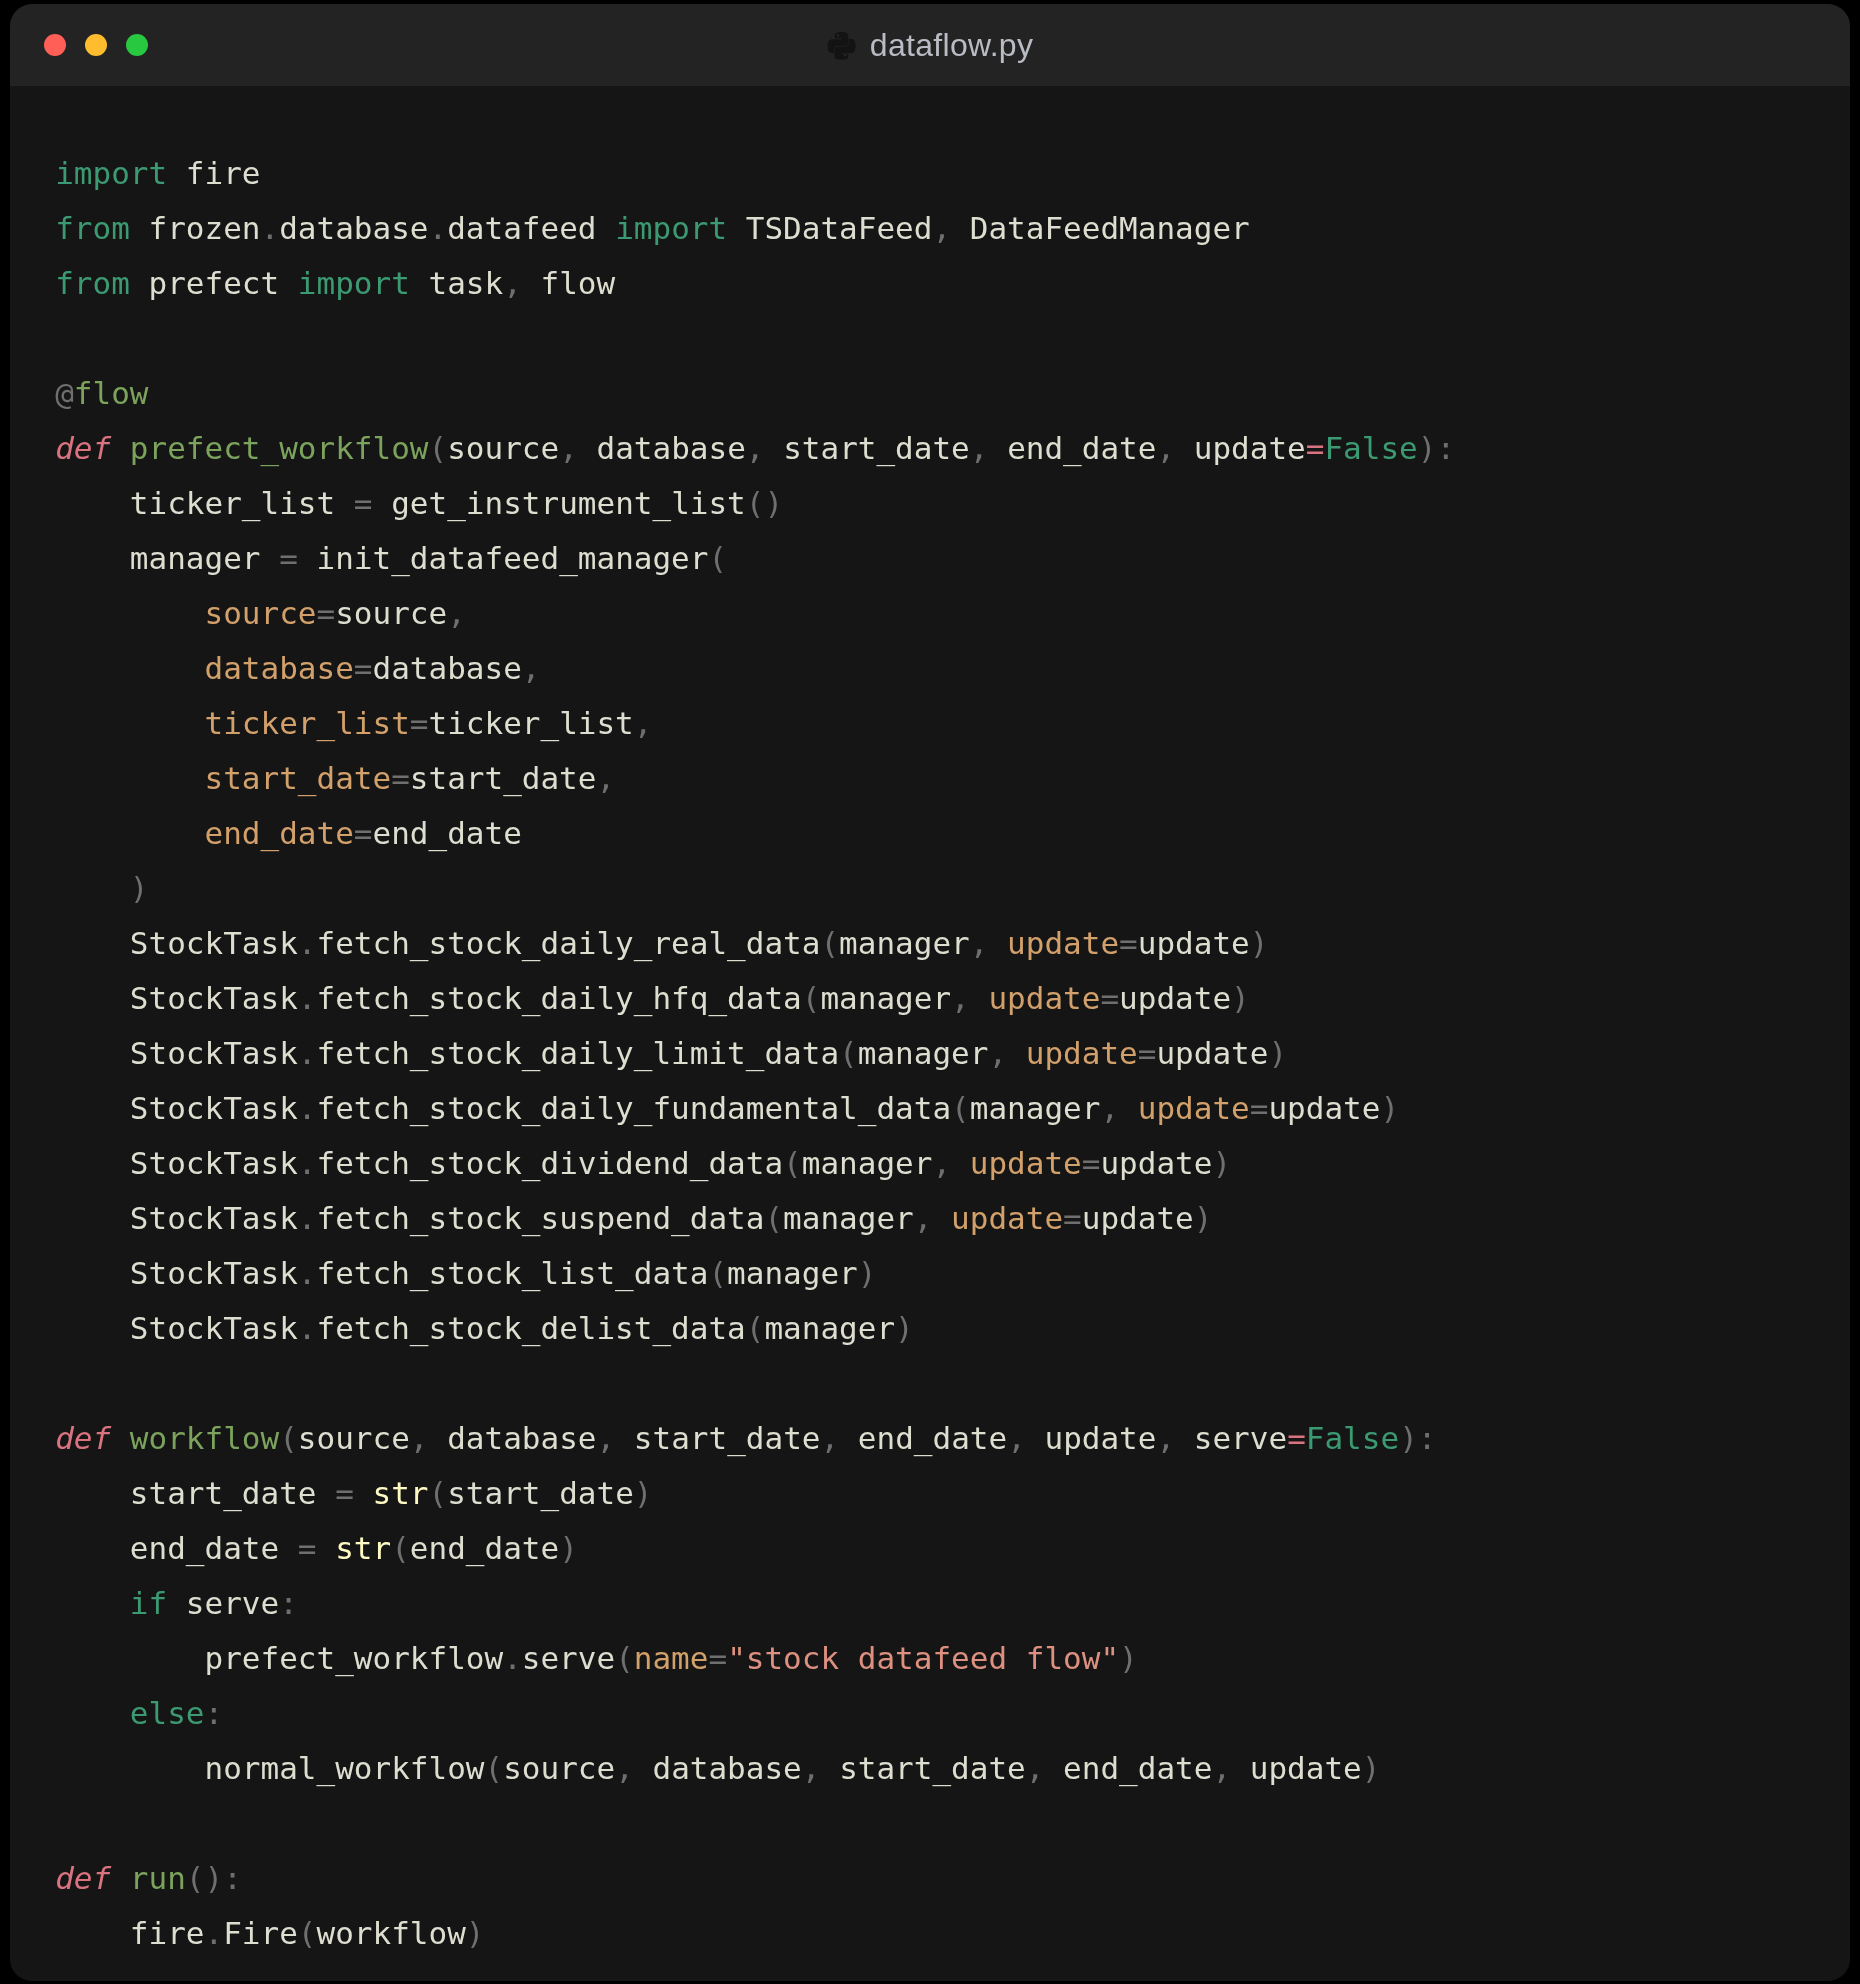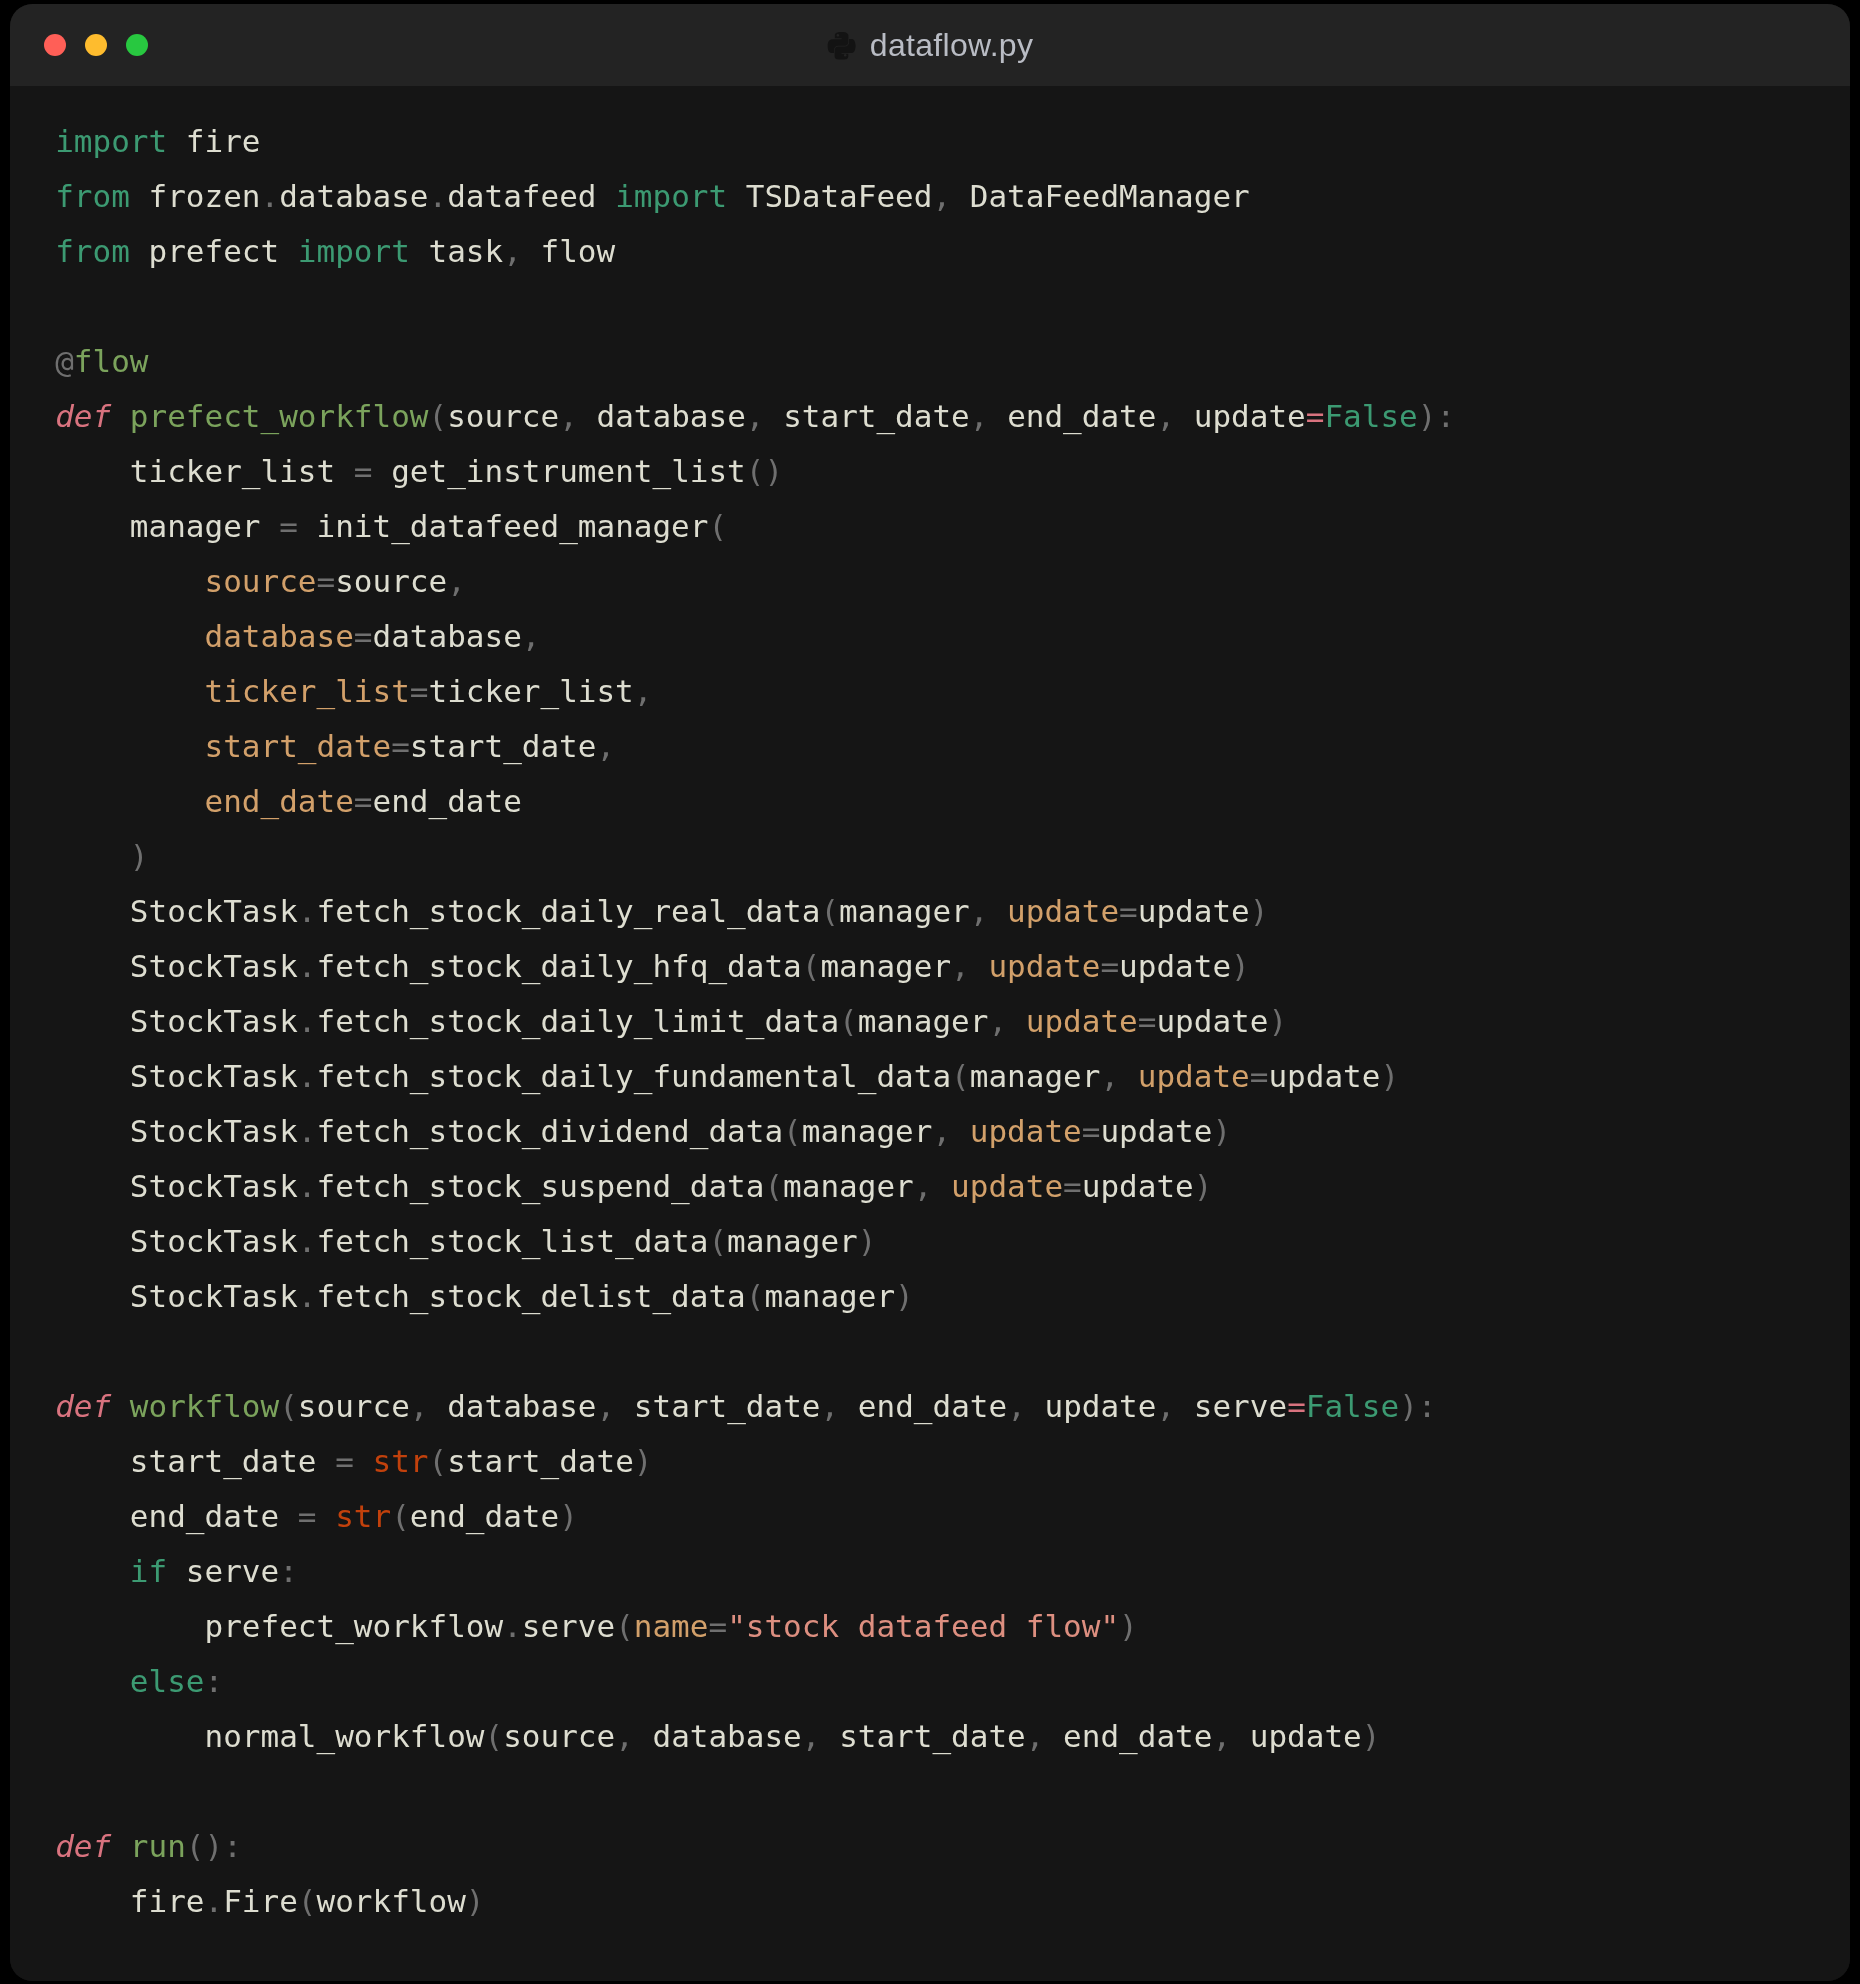--- a/index.html
+++ b/index.html
@@ -77,43 +77,44 @@
     font-size: 32px;
     color: #b9bcc4;
     letter-spacing: 0.3px;
     white-space: nowrap;
   }
 
   
   #code-area {
     flex: 1 1 auto;
     background: #151515;
-    padding: 28px 0 0 45px;
+    padding: 22px 0 0 45px;
     box-sizing: border-box;
     overflow: hidden;
+    margin-top: 38px;
   }
   #code {
     margin: 0;
     font-family: "DejaVu Sans Mono", "Liberation Mono", monospace;
     font-size: 31px;
     line-height: 55px;
     white-space: pre;
     color: #ddddd0;
     letter-spacing: 0px;
     -webkit-font-smoothing: antialiased;
   }
   .ln { display: block; height: 55px; }
 
   
   .kw   { color: #3c9a72; }  
   .kdef { color: #d9737f; font-style: italic; }  
   .fn   { color: #7ba35c; }  
   .kwarg{ color: #d2a06a; }  
   .str  { color: #dd8f80; }  
-  .bi   { color: #c2410c; }  
+  .bi   { color: #fef9c3; }  
   .op   { color: #d9737f; }  
   .pun  { color: #6f6f6f; }  
   .id   { color: #ddddd0; }  
 </style>
 </head>
 <body>
 
 <div id="window">
 
   <div id="titlebar">

